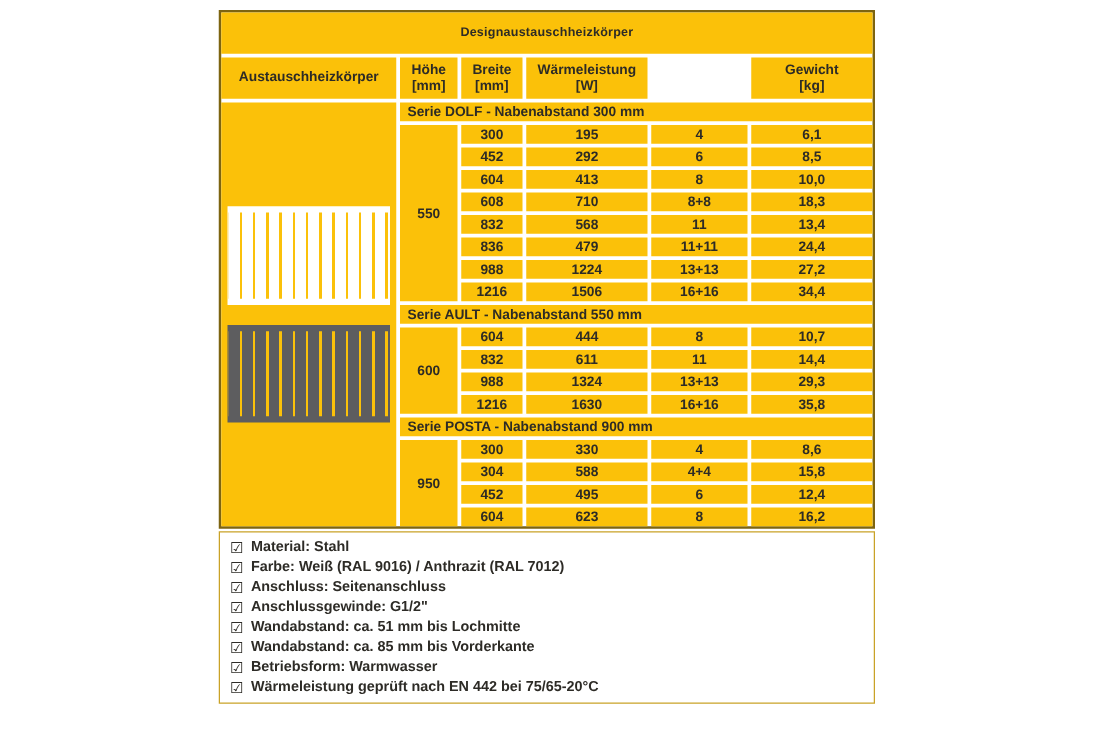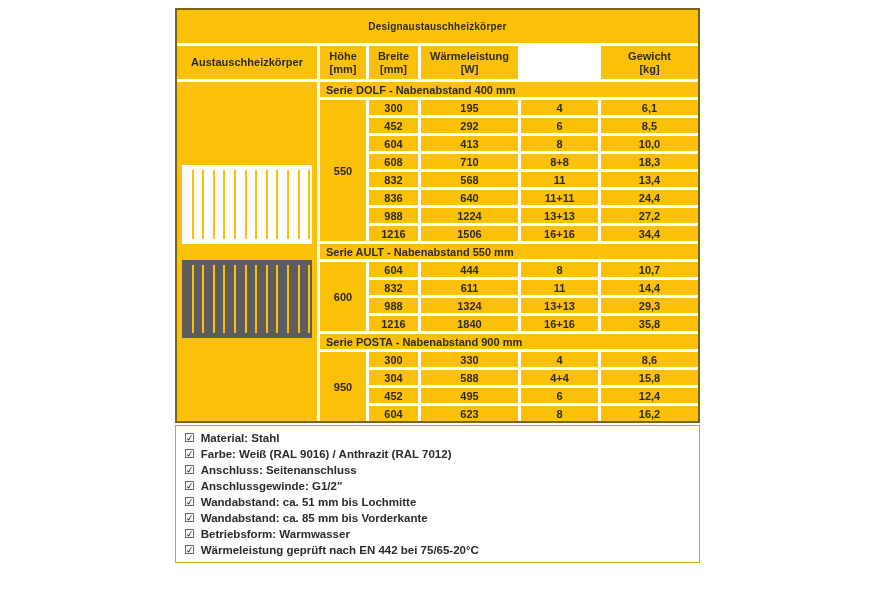--- a/index.html
+++ b/index.html
@@ -88,21 +88,21 @@
 
     <div class="cell img-cell">
       <div class="rad rad-white">
         <div class="slats"></div>
       </div>
       <div class="rad rad-dark">
         <div class="slats"></div>
       </div>
     </div>
 
-    <div class="cell sec" style="grid-area:3/2/4/7">Serie DOLF - Nabenabstand 400 mm</div>
+    <div class="cell sec" style="grid-area:3/2/4/7">Serie DOLF - Nabenabstand 300 mm</div>
     <div class="cell" style="grid-area:4/2/12/3">550</div>
 
     <div class="cell" style="grid-area:4/3">300</div>
     <div class="cell" style="grid-area:4/4">195</div>
     <div class="cell" style="grid-area:4/5">4</div>
     <div class="cell" style="grid-area:4/6">6,1</div>
 
     <div class="cell" style="grid-area:5/3">452</div>
     <div class="cell" style="grid-area:5/4">292</div>
     <div class="cell" style="grid-area:5/5">6</div>
@@ -117,21 +117,21 @@
     <div class="cell" style="grid-area:7/4">710</div>
     <div class="cell" style="grid-area:7/5">8+8</div>
     <div class="cell" style="grid-area:7/6">18,3</div>
 
     <div class="cell" style="grid-area:8/3">832</div>
     <div class="cell" style="grid-area:8/4">568</div>
     <div class="cell" style="grid-area:8/5">11</div>
     <div class="cell" style="grid-area:8/6">13,4</div>
 
     <div class="cell" style="grid-area:9/3">836</div>
-    <div class="cell" style="grid-area:9/4">640</div>
+    <div class="cell" style="grid-area:9/4">479</div>
     <div class="cell" style="grid-area:9/5">11+11</div>
     <div class="cell" style="grid-area:9/6">24,4</div>
 
     <div class="cell" style="grid-area:10/3">988</div>
     <div class="cell" style="grid-area:10/4">1224</div>
     <div class="cell" style="grid-area:10/5">13+13</div>
     <div class="cell" style="grid-area:10/6">27,2</div>
 
     <div class="cell" style="grid-area:11/3">1216</div>
     <div class="cell" style="grid-area:11/4">1506</div>
@@ -150,21 +150,21 @@
     <div class="cell" style="grid-area:14/4">611</div>
     <div class="cell" style="grid-area:14/5">11</div>
     <div class="cell" style="grid-area:14/6">14,4</div>
 
     <div class="cell" style="grid-area:15/3">988</div>
     <div class="cell" style="grid-area:15/4">1324</div>
     <div class="cell" style="grid-area:15/5">13+13</div>
     <div class="cell" style="grid-area:15/6">29,3</div>
 
     <div class="cell" style="grid-area:16/3">1216</div>
-    <div class="cell" style="grid-area:16/4">1840</div>
+    <div class="cell" style="grid-area:16/4">1630</div>
     <div class="cell" style="grid-area:16/5">16+16</div>
     <div class="cell" style="grid-area:16/6">35,8</div>
 
     <div class="cell sec" style="grid-area:17/2/18/7">Serie POSTA - Nabenabstand 900 mm</div>
     <div class="cell" style="grid-area:18/2/22/3">950</div>
 
     <div class="cell" style="grid-area:18/3">300</div>
     <div class="cell" style="grid-area:18/4">330</div>
     <div class="cell" style="grid-area:18/5">4</div>
     <div class="cell" style="grid-area:18/6">8,6</div>

